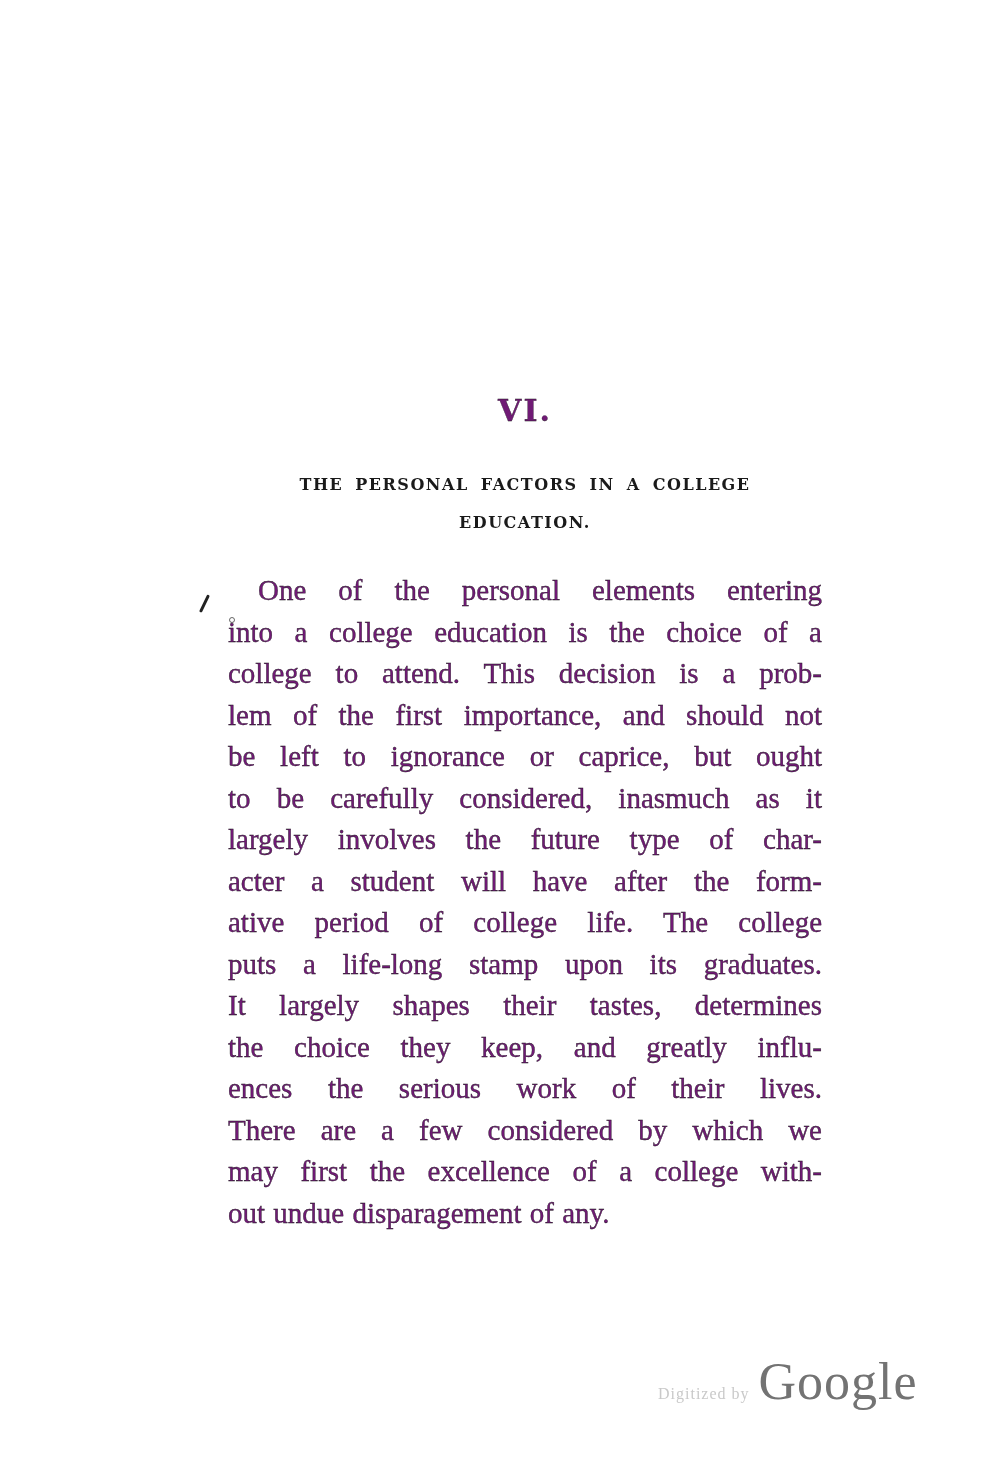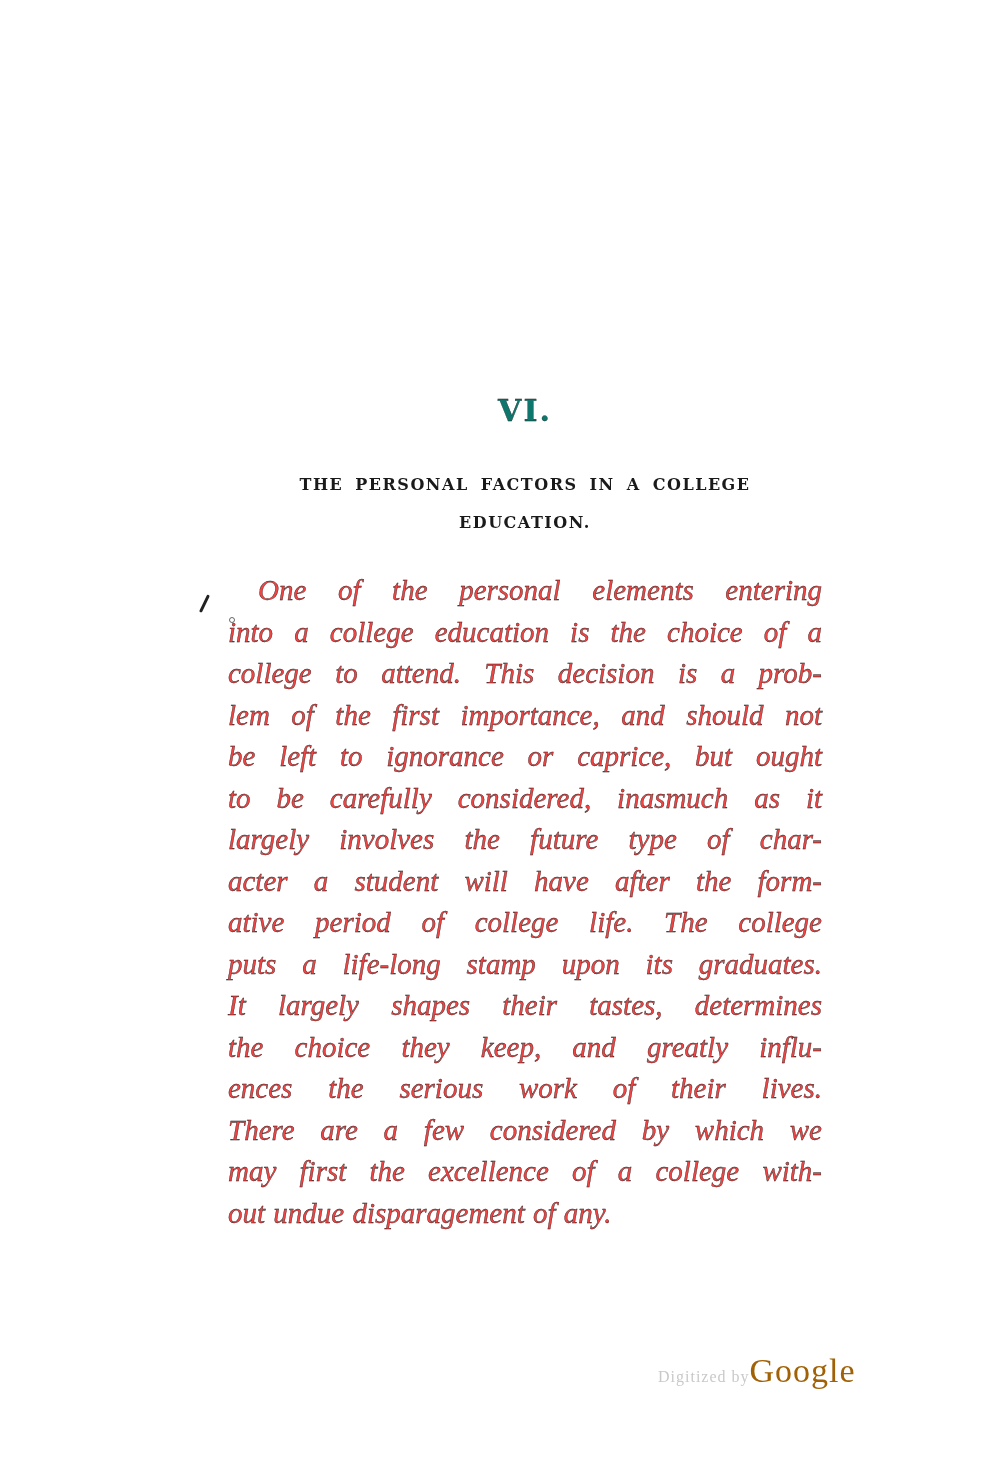--- a/index.html
+++ b/index.html
@@ -19,21 +19,21 @@
   .chapter-number {
     position: absolute;
     left: 228px;
     top: 393px;
     width: 594px;
     text-align: center;
     font-family: "DejaVu Serif", serif;
     font-size: 30px;
     font-weight: bold;
     letter-spacing: 2px;
-    color: #0f766e;
+    color: #701a75;
     -webkit-text-stroke: 0.3px #1a1a1a;
   }
   .section-heading {
     position: absolute;
     left: 208px;
     top: 466px;
     width: 634px;
     text-align: center;
     font-family: "DejaVu Serif", serif;
     font-size: 16px;
@@ -50,22 +50,21 @@
     width: 594px;
   }
   .bl {
     height: 41.5px;
     line-height: 41.5px;
     font-size: 29px;
     text-align: justify;
     text-align-last: justify;
     word-spacing: 1px;
     white-space: nowrap;
-    color: #ef4444;
-    font-style: italic;
+    color: #701a75;
     -webkit-text-stroke: 0.35px #141414;
   }
   .bl.first {
     text-indent: 30px;
   }
   .bl.last {
     text-align: left;
     text-align-last: left;
   }
   .stray-mark {
@@ -87,31 +86,32 @@
     border: 1px solid #444444;
     border-radius: 50%;
     opacity: 0.8;
   }
   .watermark {
     position: absolute;
     left: 658px;
     top: 1352px;
     display: flex;
     align-items: baseline;
+    gap: 9px;
     user-select: none;
     filter: blur(0.4px);
   }
   .watermark .prefix {
     font-size: 16px;
     color: #c9c9c9;
     letter-spacing: 1px;
   }
   .watermark .brand {
-    font-size: 34px;
-    color: #a16207;
+    font-size: 52px;
+    color: #737373;
     letter-spacing: 1px;
   }
 </style>
 </head>
 <body>
 
 <div class="page">
 
   <div class="chapter-number">VI.</div>
 

